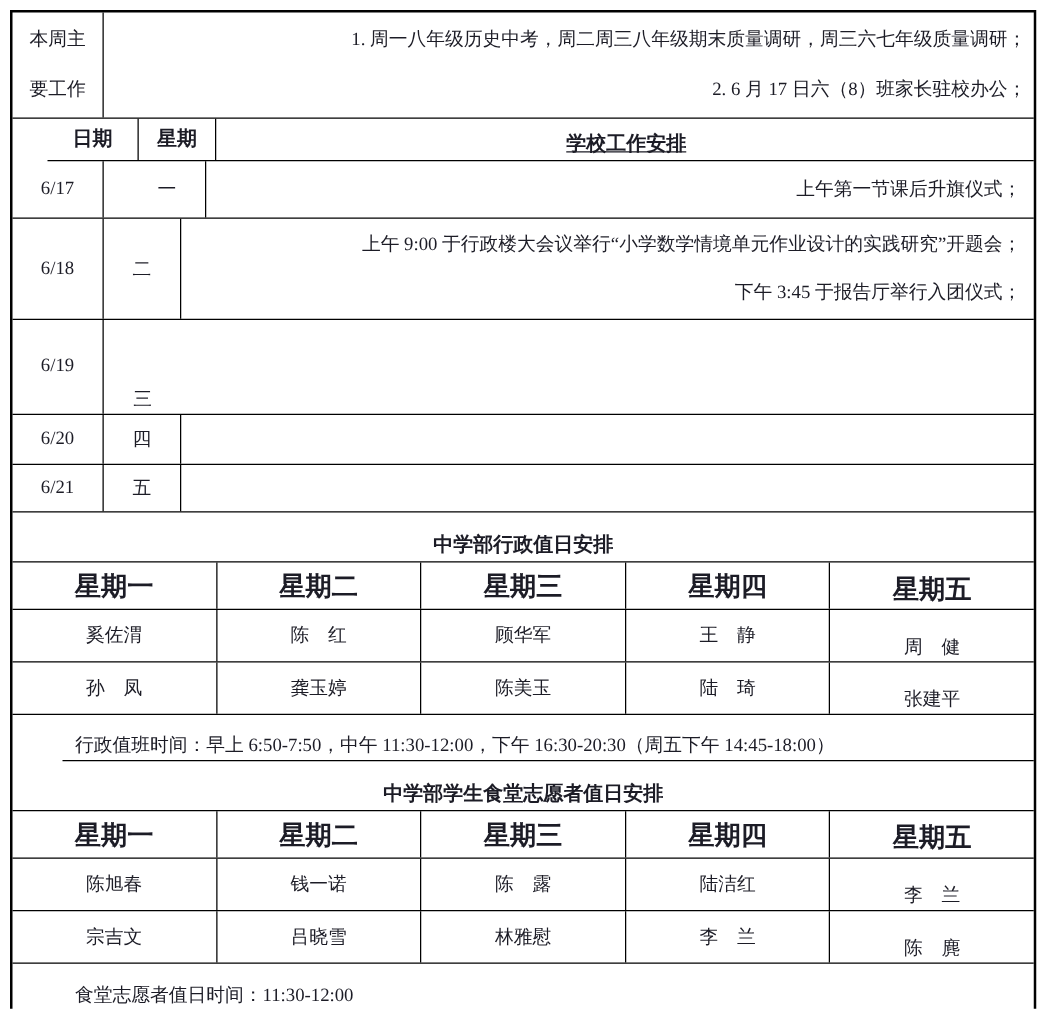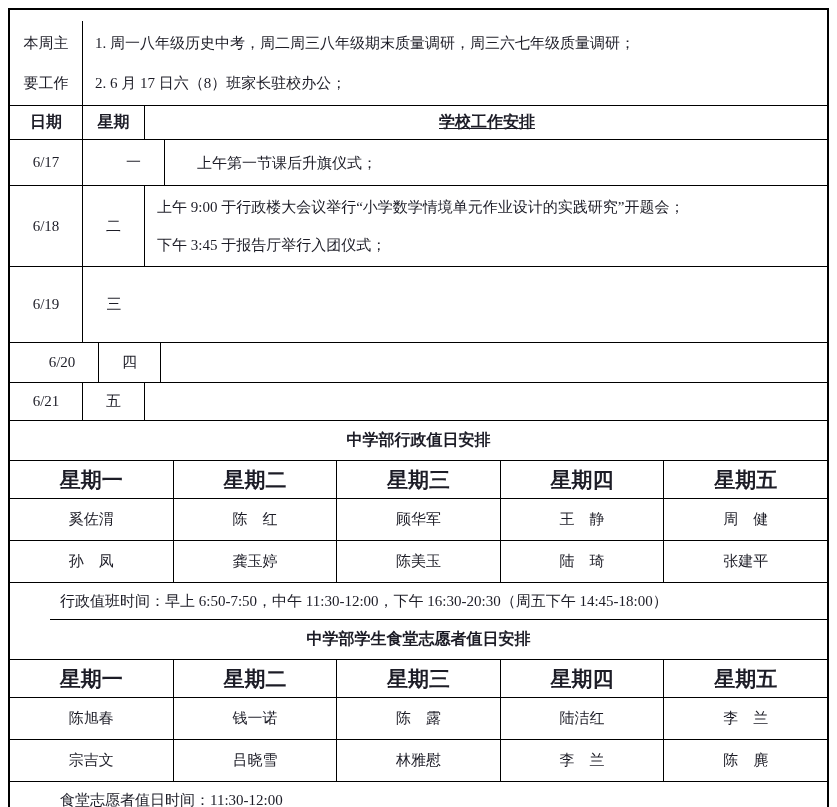--- a/index.html
+++ b/index.html
@@ -13,40 +13,40 @@
     width:100%;box-sizing:border-box;
     border:2px solid #000;
   }
   .row{display:flex;border-bottom:1px solid #000;box-sizing:border-box;}
   .row:last-child{border-bottom:none;}
   .cell{
     border-right:1px solid #000;box-sizing:border-box;
     display:flex;align-items:center;justify-content:center;
     padding:2px 6px;
   }
-  .cell:last-child{border-right:none;}
+  .cell:last-child{border-right:none;align-items:flex-end;}
   .bold{font-weight:bold;}
   .left{justify-content:flex-start;text-align:left;}
   .col{flex-direction:column;align-items:flex-start;justify-content:center;}
   .col.centered{align-items:center;}
   .full{flex:1;}
   
   .c-label{width:73px;}
   .c-date{width:73px;}
   .c-week{width:62px;}
   .c-content{flex:1;padding-left:12px;padding-right:10px;}
   .five .cell{flex:1 1 0;}
   
-  .summary-row{min-height:82px;margin-top:11px;}
+  .summary-row{min-height:82px;}
   .summary-row .para{line-height:40px;}
-  .sched-header{min-height:34px;font-size:16px;}
+  .sched-header{min-height:34px;font-size:16px;margin-left:28px;}
   .r617{min-height:46px;gap:20px;}
   .r618{min-height:80px;}
   .r619{min-height:76px;}
-  .r620{min-height:40px;padding-left:16px;}
+  .r620{min-height:40px;}
   .r621{min-height:38px;}
   .content-para{line-height:38px;}
   .title-row{min-height:40px;font-size:16px;}
   .week-header{min-height:38px;font-size:21px;}
   .name-row{min-height:42px;font-family:Liberation Mono, monospace;}
   .note-row{min-height:37px;margin-left:40px;}
   .note-row .cell{padding-left:10px;}
 </style>
 </head>
 <body>

